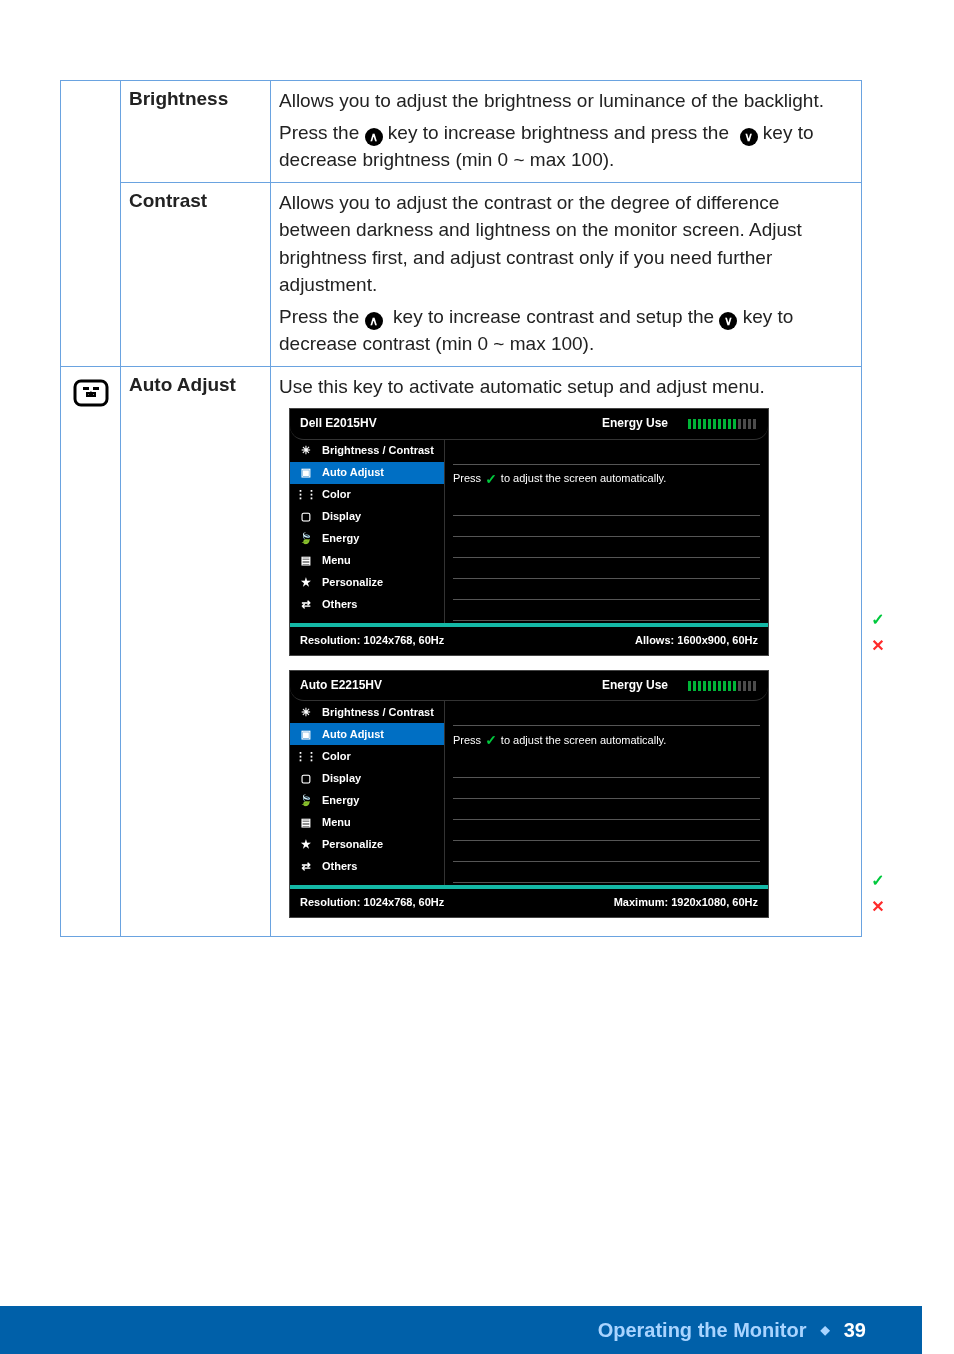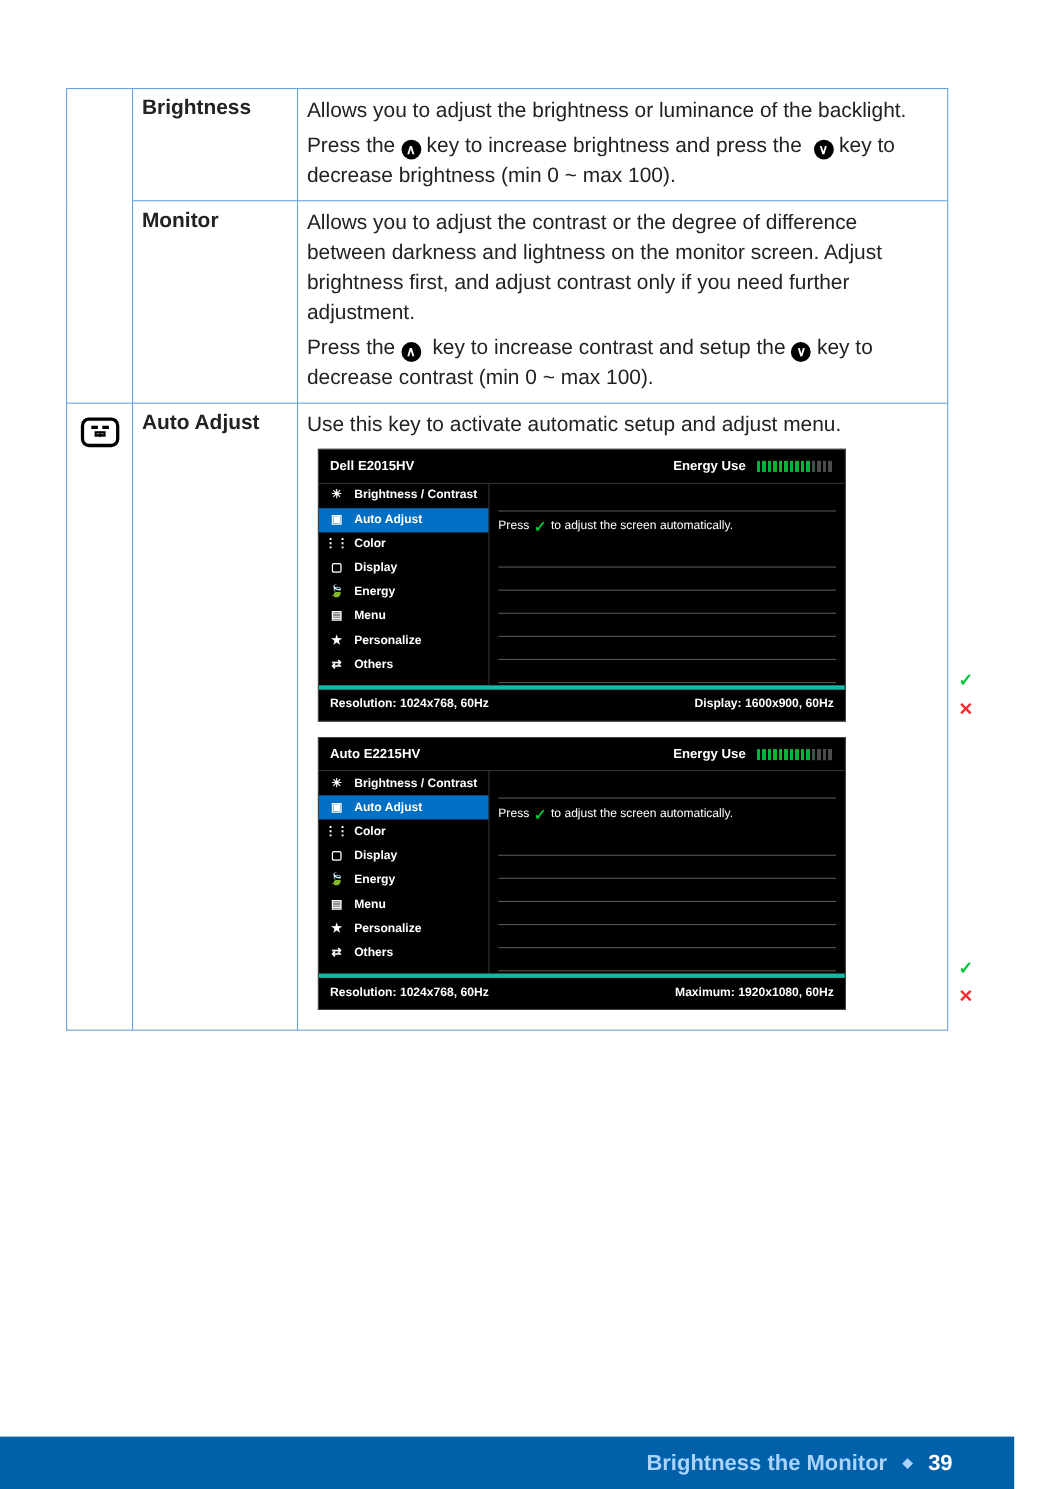--- a/index.html
+++ b/index.html
@@ -13,22 +13,22 @@
   table.main td.desccell { }
   .para { margin: 2px 0 4px 0; }
   .keycircle { display: inline-flex; width: 18px; height: 18px; border-radius: 50%; background: #000; color: #fff; align-items: center; justify-content: center; font-size: 12px; font-weight: bold; vertical-align: -2px; line-height: 1; }
   .keycircle.up::before { content: "\2227"; }
   .keycircle.down::before { content: "\2228"; }
   .rowicon svg { width: 40px; height: 40px; }
 
   
   .osd-wrap { position: relative; margin: 8px 0 14px 10px; }
   .osd { width: 480px; background: #000; color: #fff; font-size: 11px; font-family: Arial, sans-serif; border: 1px solid #444; }
-  .osd-header { display: flex; justify-content: space-between; align-items: center; padding: 6px 10px; border-bottom: 1px solid #333; font-weight: bold; font-size: 12px; }
-  .energy { display: flex; align-items: center; gap: 10px; }
+  .osd-header { display: flex; justify-content: space-between; align-items: center; padding: 6px 10px; border-bottom: 1px solid #333; font-weight: bold; font-size: 12px; border-radius: 14px; }
+  .energy { display: flex; align-items: center; gap: 20px; }
   .energybar { width: 70px; height: 10px; background: repeating-linear-gradient(90deg,#00c93d 0 3px,#000 3px 5px); opacity: .9; position: relative; }
   .energybar::after { content:""; position:absolute; right:0; top:0; width:20px; height:100%; background:repeating-linear-gradient(90deg,#555 0 3px,#000 3px 5px); }
   .osd-body { display: flex; min-height: 170px; }
   .osd-menu { width: 155px; border-right: 1px solid #333; }
   .osd-item { display: flex; align-items: center; gap: 8px; padding: 4px 8px; height: 22px; font-weight: bold; color: #fff; }
   .osd-item.active { background: #006fc4; }
   .osd-item .mi { width: 16px; height: 16px; display:flex; align-items:center; justify-content:center; }
   .osd-content { flex: 1; padding: 4px 8px 2px 8px; text-align: center; }
   .osd-press { display:flex; align-items:center; gap:4px; padding: 4px 0 6px 0; font-size: 11px; }
   .osd-press .chk { color:#00c93d; font-weight:bold; font-size:14px; }
@@ -56,21 +56,21 @@
     <td class="labelcell"><span>Brightness</span></td>
     <td class="desccell">
       <div class="para">Allows you to adjust the brightness or luminance of the backlight.</div>
       <div class="para">
         <span>Press the </span><span class="keycircle up"></span><span> key to increase brightness and press the </span>&nbsp;<span class="keycircle down"></span><span> key to decrease brightness (min 0 ~ max 100).</span>
       </div>
     </td>
   </tr>
 
   <tr>
-    <td class="labelcell"><span>Monitor</span></td>
+    <td class="labelcell"><span>Contrast</span></td>
     <td class="desccell">
       <div class="para">Allows you to adjust the contrast or the degree of difference between darkness and lightness on the monitor screen. Adjust brightness first, and adjust contrast only if you need further adjustment.</div>
       <div class="para">
         <span>Press the </span><span class="keycircle up"></span>&nbsp;<span> key to increase contrast and setup the </span><span class="keycircle down"></span><span> key to decrease contrast (min 0 ~ max 100).</span>
       </div>
     </td>
   </tr>
 
   <tr>
     <td class="iconcell">
@@ -142,21 +142,21 @@
               <div class="osd-line"></div>
                       <div class="osd-line"></div>
                       <div class="osd-line"></div>
                       <div class="osd-line"></div>
                       <div class="osd-line"></div>
                       <div class="osd-line"></div>
             </div>
           </div>
           <div class="osd-footer">
             <span>Resolution: 1024x768, 60Hz</span>
-            <span>Display: 1600x900, 60Hz</span>
+            <span>Allows: 1600x900, 60Hz</span>
           </div>
         </div>
         <div class="osd-controls">
           <div class="cbtn">∧</div>
           <div class="cbtn">∨</div>
           <div class="cbtn ok">✓</div>
           <div class="cbtn x">✕</div>
         </div>
       </div>
 
@@ -232,18 +232,18 @@
         </div>
       </div>
 
     </td>
   </tr>
 </tbody>
       </table>
 </div>
 
 <div class="footer">
-  <span class="title">Brightness the Monitor</span>
+  <span class="title">Operating the Monitor</span>
   <span class="diamond">◆</span>
   <span>39</span>
 </div>
 
 </div>
 
 </body></html>

